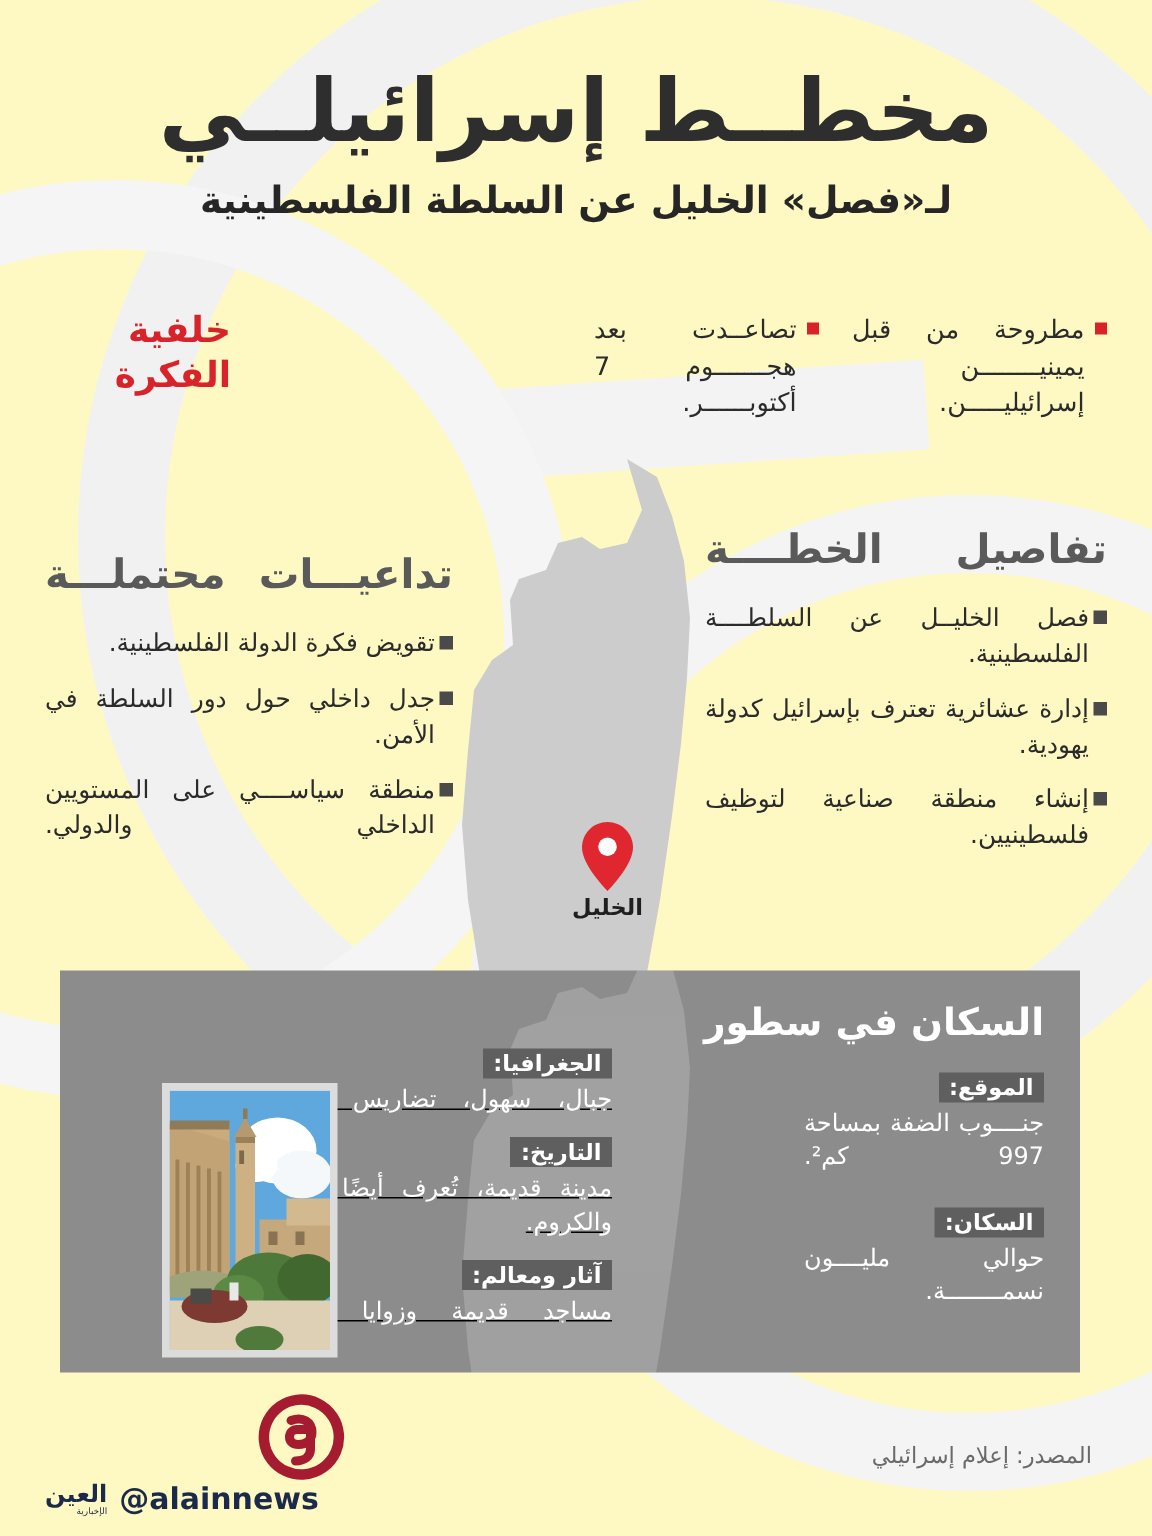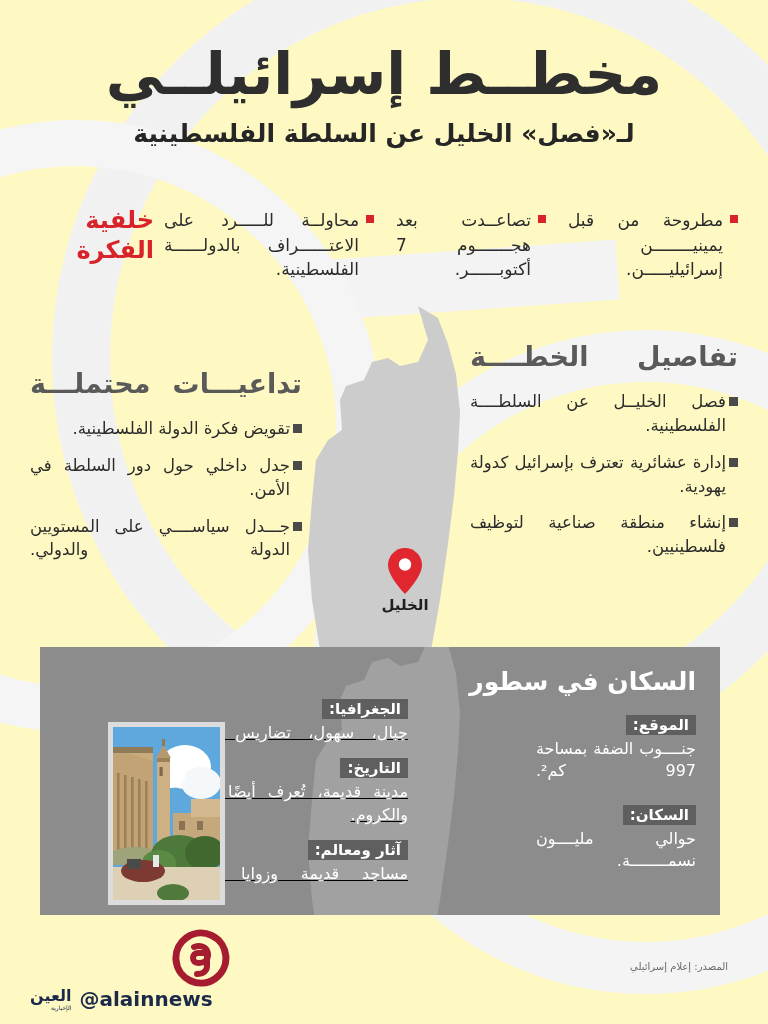--- a/index.html
+++ b/index.html
@@ -85,21 +85,21 @@
     text-align:justify;text-align-last:justify;
   }
   .btxt.lastright{text-align-last:right;}
 
   
   .mid-head{
     font-size:27px;font-weight:bold;color:#5a5a5a;line-height:1.25;
     direction:rtl;margin-bottom:16px;
     text-align:justify;text-align-last:justify;
   }
-  .col-right{position:absolute;top:340px;right:30px;width:268px;}
+  .col-right{position:absolute;top:350px;right:30px;width:268px;}
   .col-left{position:absolute;top:367px;left:30px;width:272px;}
   .col-left .mid-head,.col-left .btxt{direction:rtl;}
   .mid-bullet{
     display:flex;direction:rtl;gap:3px;align-items:flex-start;margin-bottom:13px;
   }
   .mid-bullet .sq{background:#4a4a4a;width:9px;height:9px;}
   .mid-bullet .btxt{font-size:16.5px;}
 
   
   .marker{position:absolute;left:375px;top:548px;text-align:center;width:60px;}
@@ -146,21 +146,21 @@
   .logo{position:absolute;left:30px;top:14px;width:200px;}
   .logo-row{display:flex;align-items:flex-end;gap:8px;direction:ltr;}
   .logo-mark{width:58px;height:58px;}
   .logo-mark svg{display:block;}
   .brand-ar{
     font-size:16px;font-weight:bold;color:#1b2a4a;direction:rtl;line-height:1;
   }
   .brand-sub{font-size:6px;color:#1b2a4a;direction:rtl;letter-spacing:.5px;}
   .handle{font-size:20px;font-weight:bold;color:#1b2a4a;direction:ltr;}
   .source{
-    position:absolute;right:40px;top:46px;font-size:10px;color:#6a6a6a;direction:rtl;
+    position:absolute;right:40px;top:46px;font-size:15px;color:#6a6a6a;direction:rtl;
   }
 </style>
 </head>
 <body>
 
 <div id="page">
 
   <div class="wm wm-ring"></div>
   <div class="wm wm-ring2"></div>
   <div class="wm wm-bar"></div>
@@ -192,26 +192,20 @@
           <span class="sq"></span>
           <span class="btxt">مطروحة من قبل يمينيــــــــن إسرائيليـــــن.</span>
         </div>
       </div>
       <div class="bcol" style="width:150px;margin-left:22px;">
         <div class="bullet">
           <span class="sq"></span>
           <span class="btxt">تصاعــدت بعد هجـــــــوم 7 أكتوبــــــر.</span>
         </div>
       </div>
-      <div class="bcol" style="width:210px;">
-        <div class="bullet">
-          <span class="sq"></span>
-          <span class="btxt lastright">محاولــة للـــــرد على الاعتــــــراف بالدولــــــة الفلسطينية.</span>
-        </div>
-      </div>
     </div>
   </div>
 
   <div class="col-right">
     <div class="mid-head">تفاصيل الخطــــة</div>
     <div class="mid-bullet">
       <span class="sq"></span>
       <span class="btxt">فصل الخليــل عن السلطــــة الفلسطينية.</span>
     </div>
     <div class="mid-bullet">
@@ -229,21 +223,21 @@
     <div class="mid-bullet">
       <span class="sq"></span>
       <span class="btxt">تقويض فكرة الدولة الفلسطينية.</span>
     </div>
     <div class="mid-bullet">
       <span class="sq"></span>
       <span class="btxt">جدل داخلي حول دور السلطة في الأمن.</span>
     </div>
     <div class="mid-bullet">
       <span class="sq"></span>
-      <span class="btxt">جـــدل سياســــي على المستويين الدولة والدولي.</span>
+      <span class="btxt">منطقة سياســــي على المستويين الداخلي والدولي.</span>
     </div>
   </div>
 
   <div class="marker">
     <svg width="34" height="46" viewBox="0 0 34 46" xmlns="http://www.w3.org/2000/svg">
       <path fill="#e0262e" d="M17 0C7.6 0 0 7.6 0 17c0 12 17 29 17 29s17-17 17-29C34 7.6 26.4 0 17 0z"></path>
       <circle cx="17" cy="16.5" r="6.2" fill="#ffffff"></circle>
     </svg>
     <div class="lbl">الخليل</div>
   </div>

